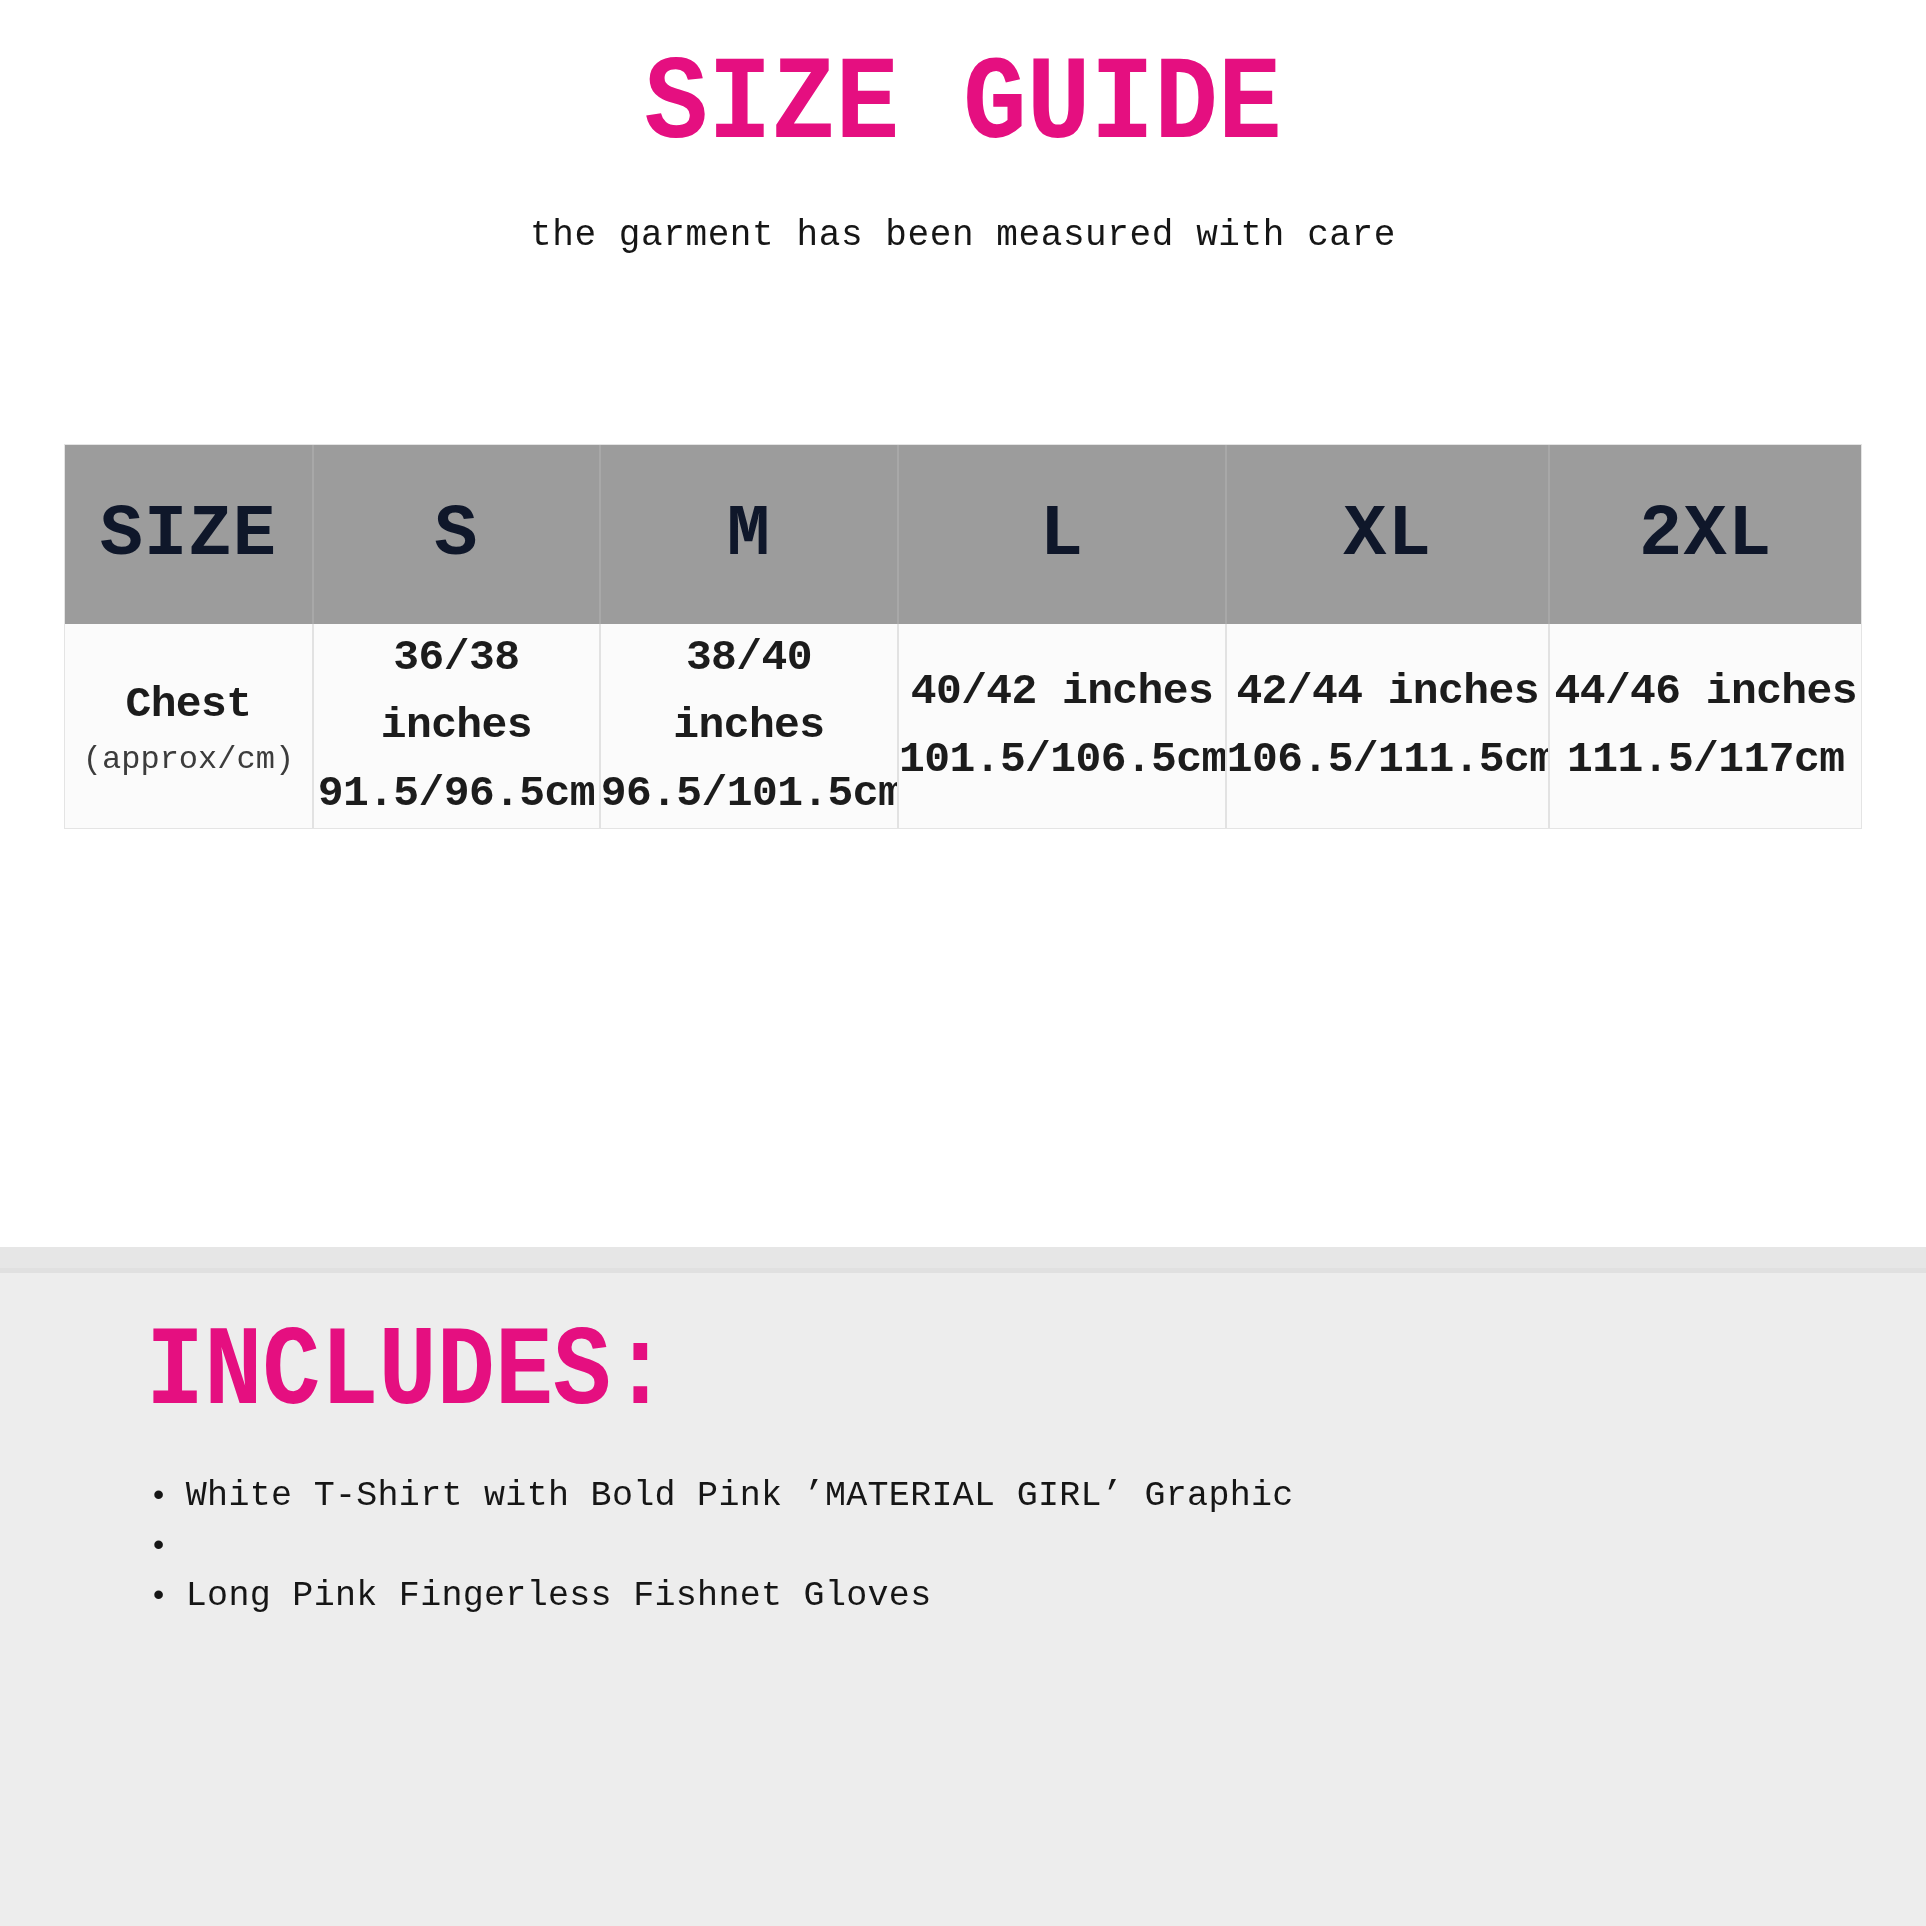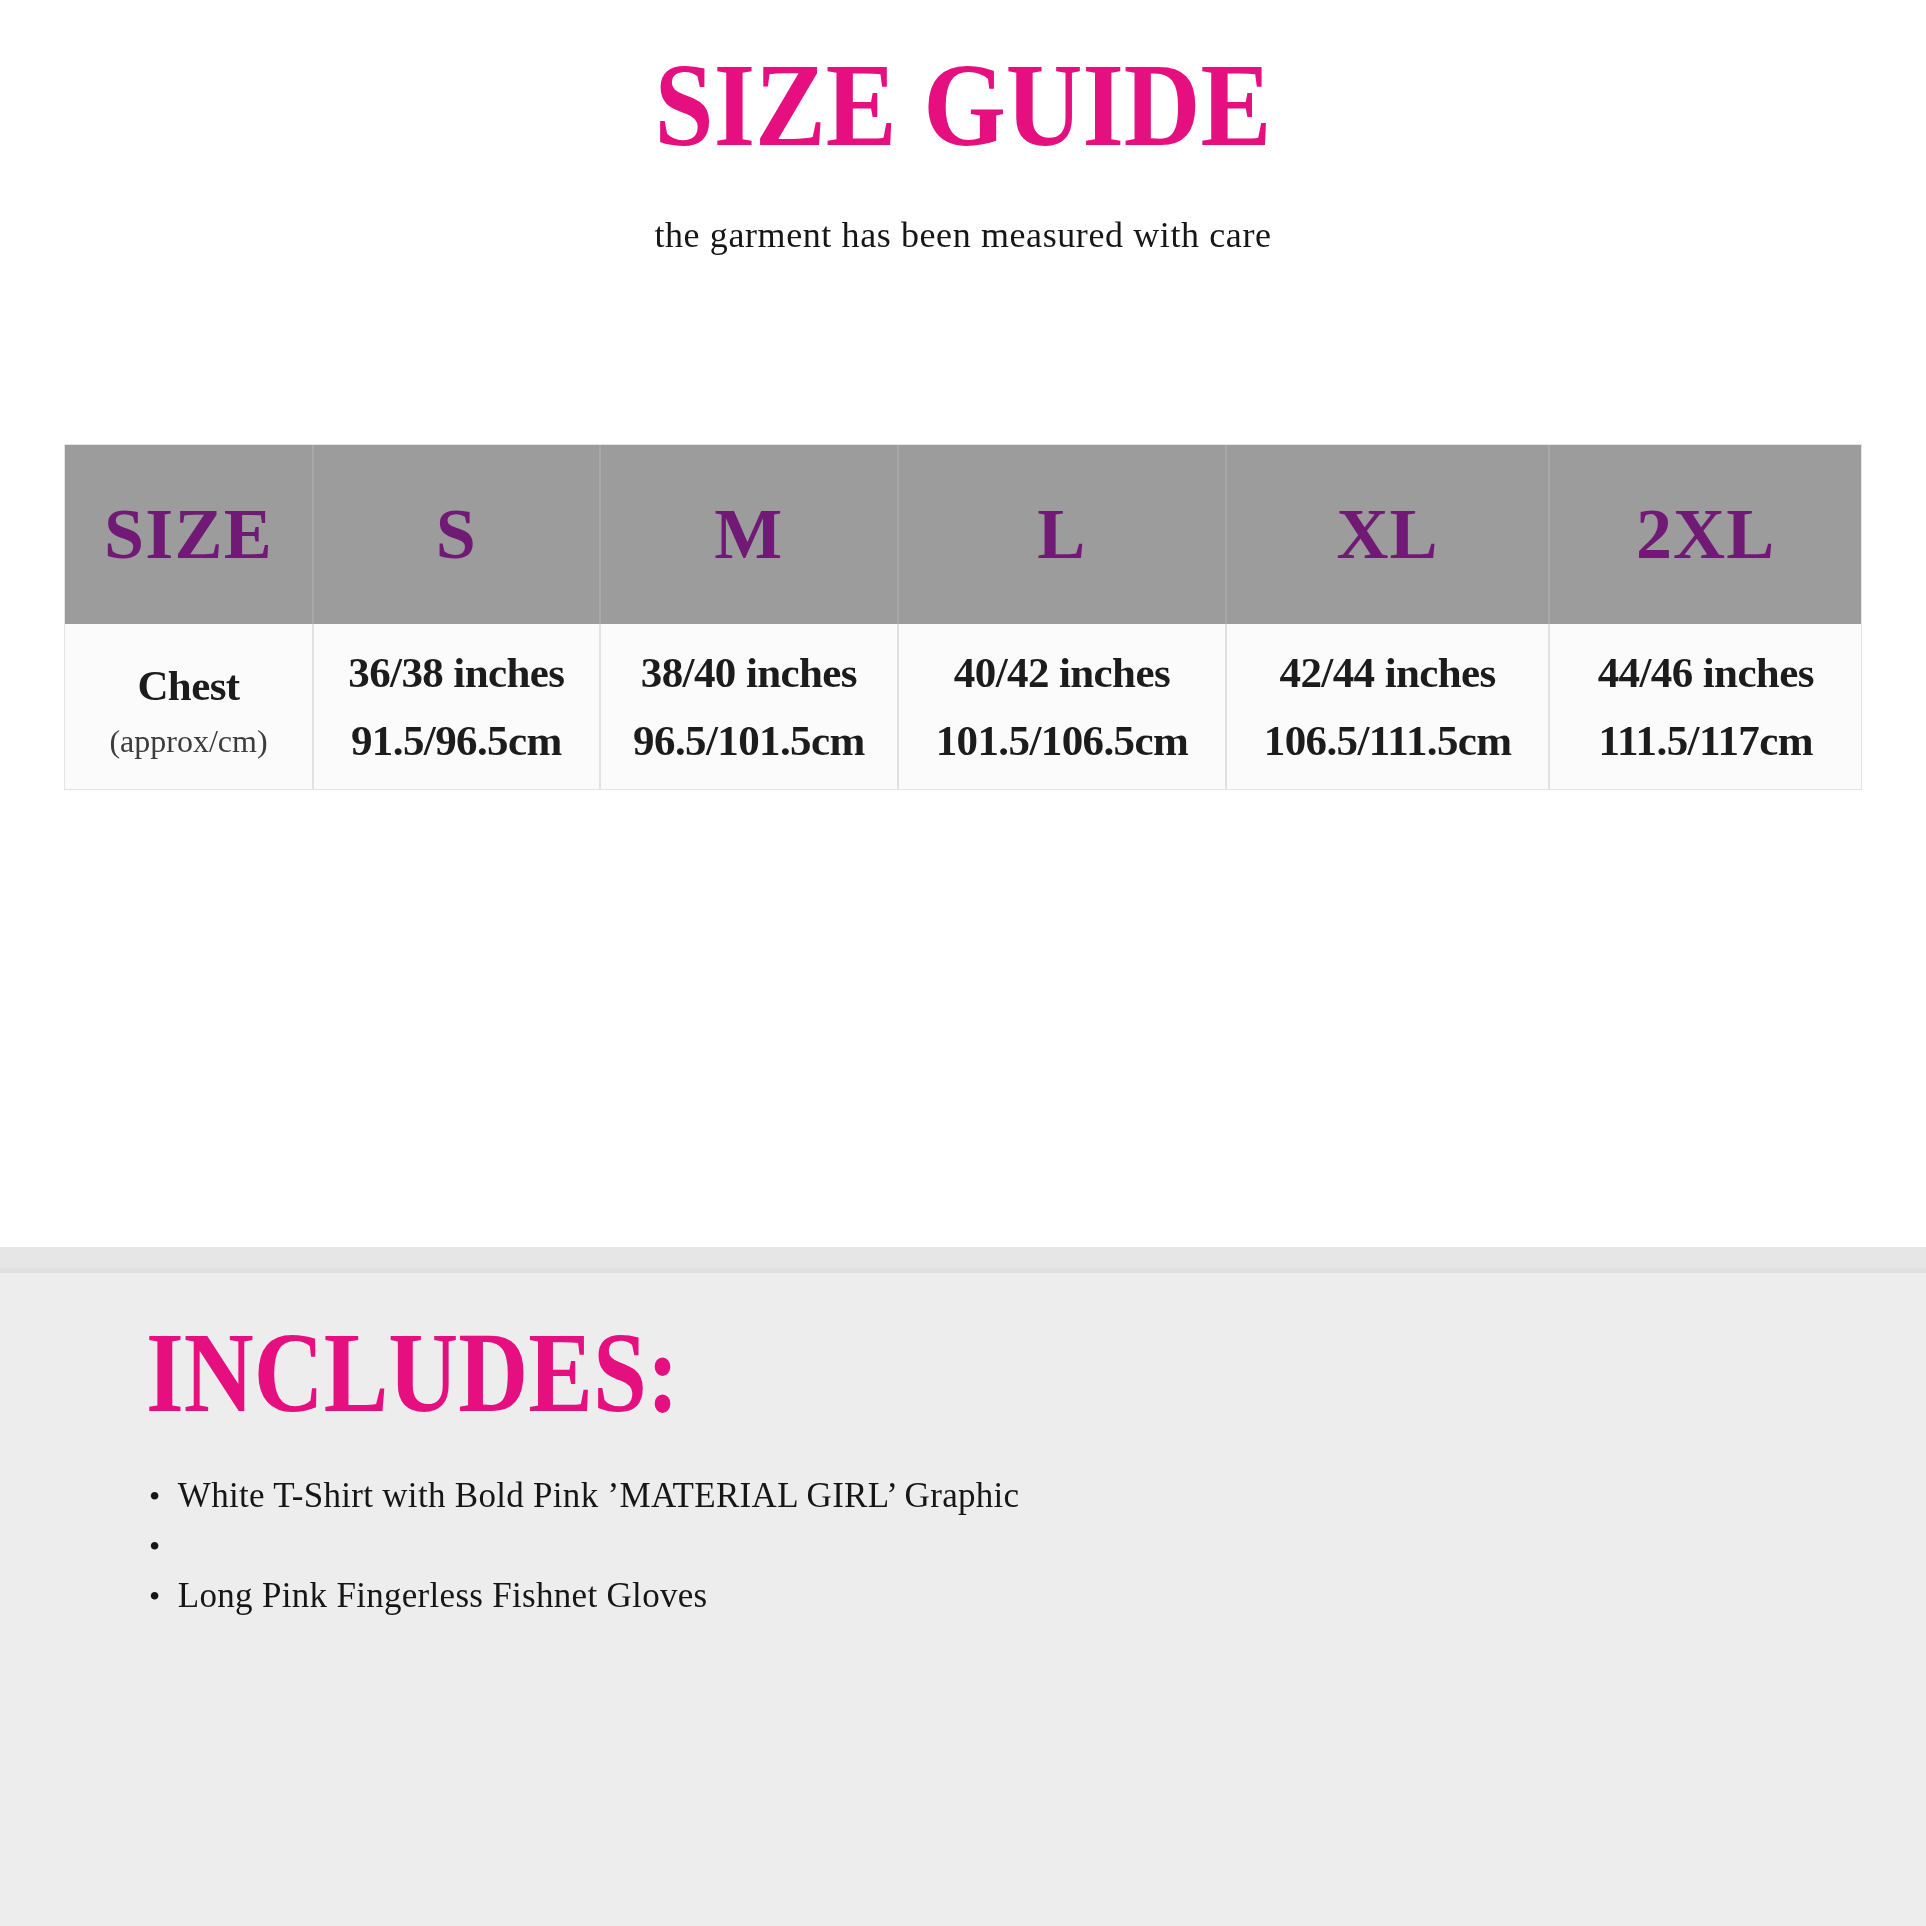--- a/index.html
+++ b/index.html
@@ -2,21 +2,21 @@
 <html style="font-size:9.2px"><head>
 <meta charset="utf-8">
 <style>
   * { margin: 0; padding: 0; box-sizing: border-box; }
   html, body { background: #ffffff; }
   .page {
     position: relative;
     width: 1926px;
     height: 1926px;
     background: #ffffff;
-    font-family: Liberation Serif, serif;
+    font-family: Liberation Mono, monospace;
     overflow: hidden;
   }
 
   
   .title {
     position: absolute;
     top: 47px; left: 0; right: 0;
     text-align: center;
     font-size: 118px;
     line-height: 1;
@@ -48,21 +48,21 @@
     border: 1.2px solid #e4e4e4;
   }
   .size-table th, .size-table td {
     text-align: center;
     vertical-align: middle;
     overflow: hidden;
   }
   .size-table thead th {
     height: 179px;
     background: #9c9c9c;
-    color: #701a75;
+    color: #0f172a;
     font-size: 72px;
     font-weight: bold;
     letter-spacing: 1.2px;
     margin-top: 41px;
   }
   .size-table thead th + th { border-left: 2.3px solid #a8a8a8; }
   .size-table tbody td { border-left: 2.3px solid #e2e2e2; }
   .size-table tbody td:first-child { border-left: none; }
   .row-uk td {
     height: 165px;

